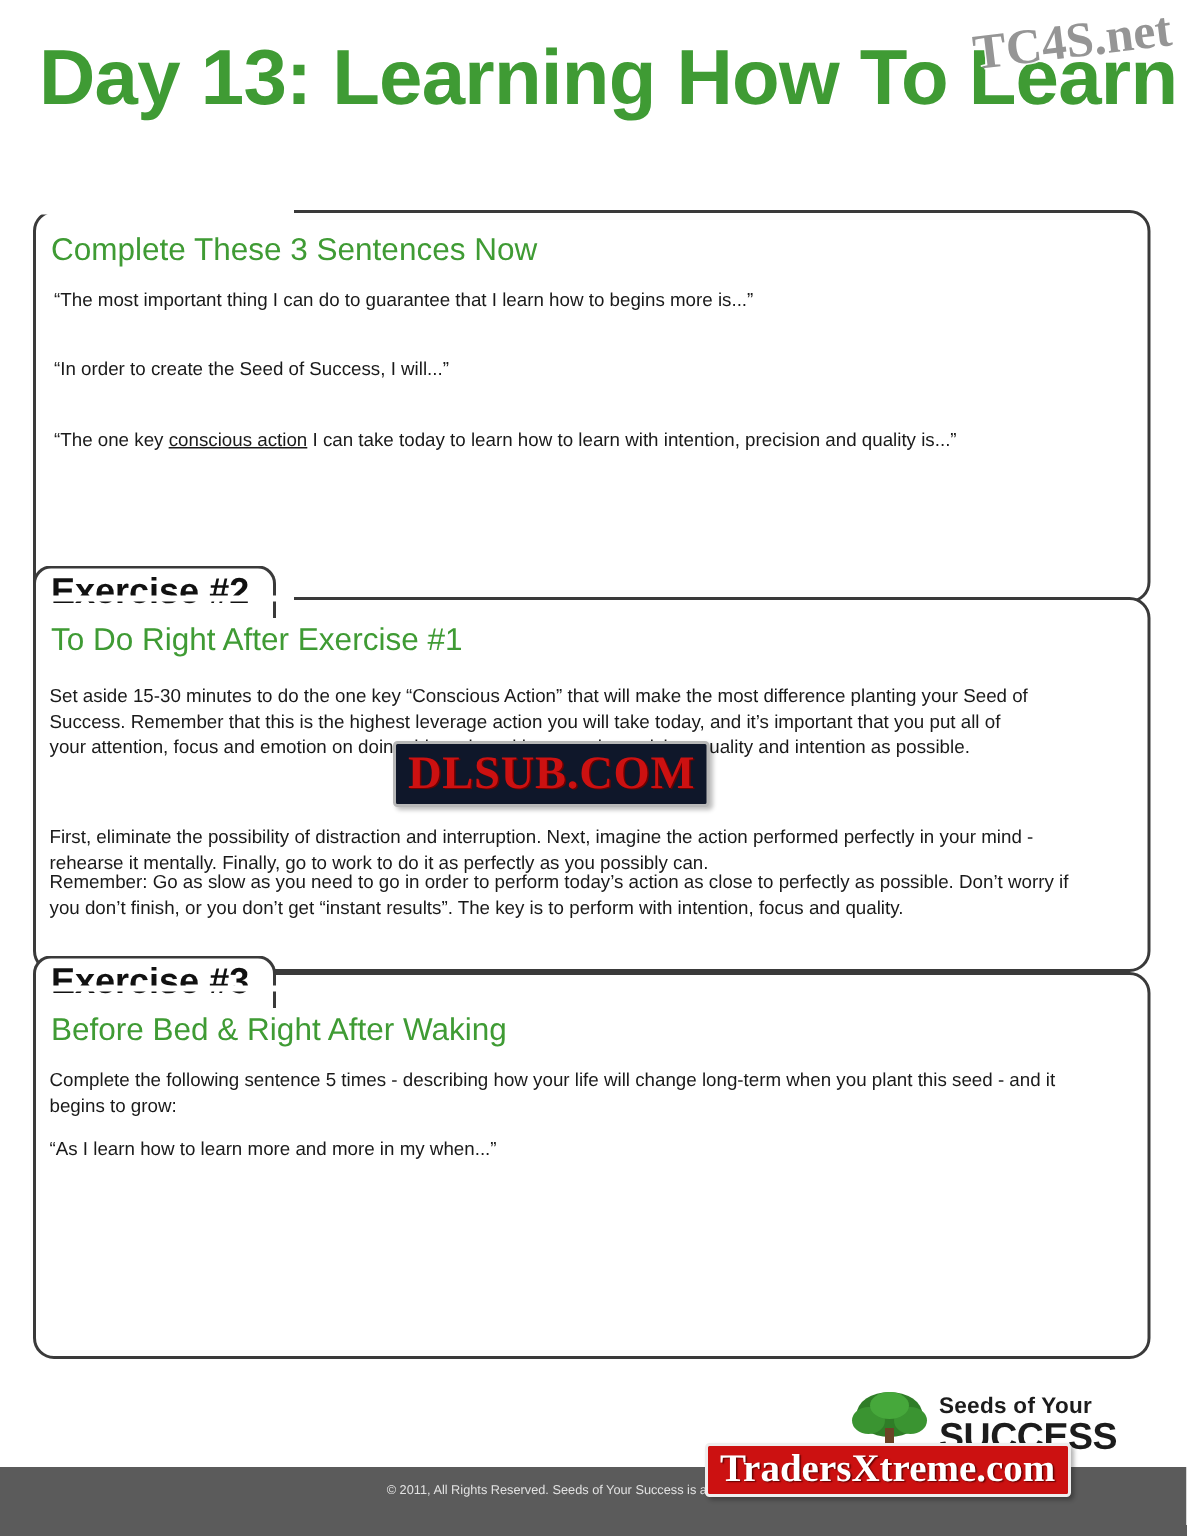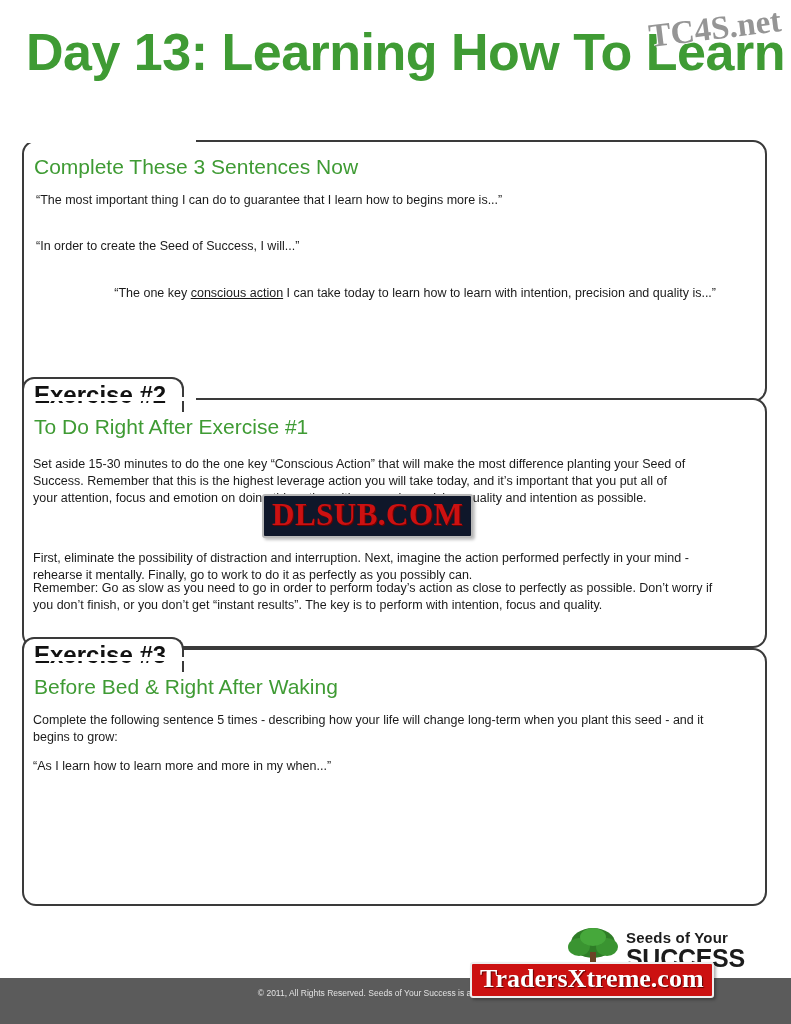--- a/index.html
+++ b/index.html
@@ -108,21 +108,21 @@
     position: absolute;
     font-size: 12.5px;
     color: #1a1a1a;
     line-height: 1.35;
   }
   .body-text u { text-decoration: underline; }
 
   
   #p1a { left: 36px; top: 192px; width: 680px; }
   #p1b { left: 36px; top: 238px; width: 680px; }
-  #p1c { left: 36px; top: 285px; width: 680px; text-align: right; }
+  #p1c { left: 36px; top: 285px; width: 680px; }
 
   
   #p2a { left: 33px; top: 456px; width: 660px; }
   #p2b { left: 33px; top: 550px; width: 690px; }
   #p2c { left: 33px; top: 580px; width: 690px; }
 
   
   #p3a { left: 33px; top: 712px; width: 690px; }
   #p3b { left: 33px; top: 758px; width: 690px; }
 

